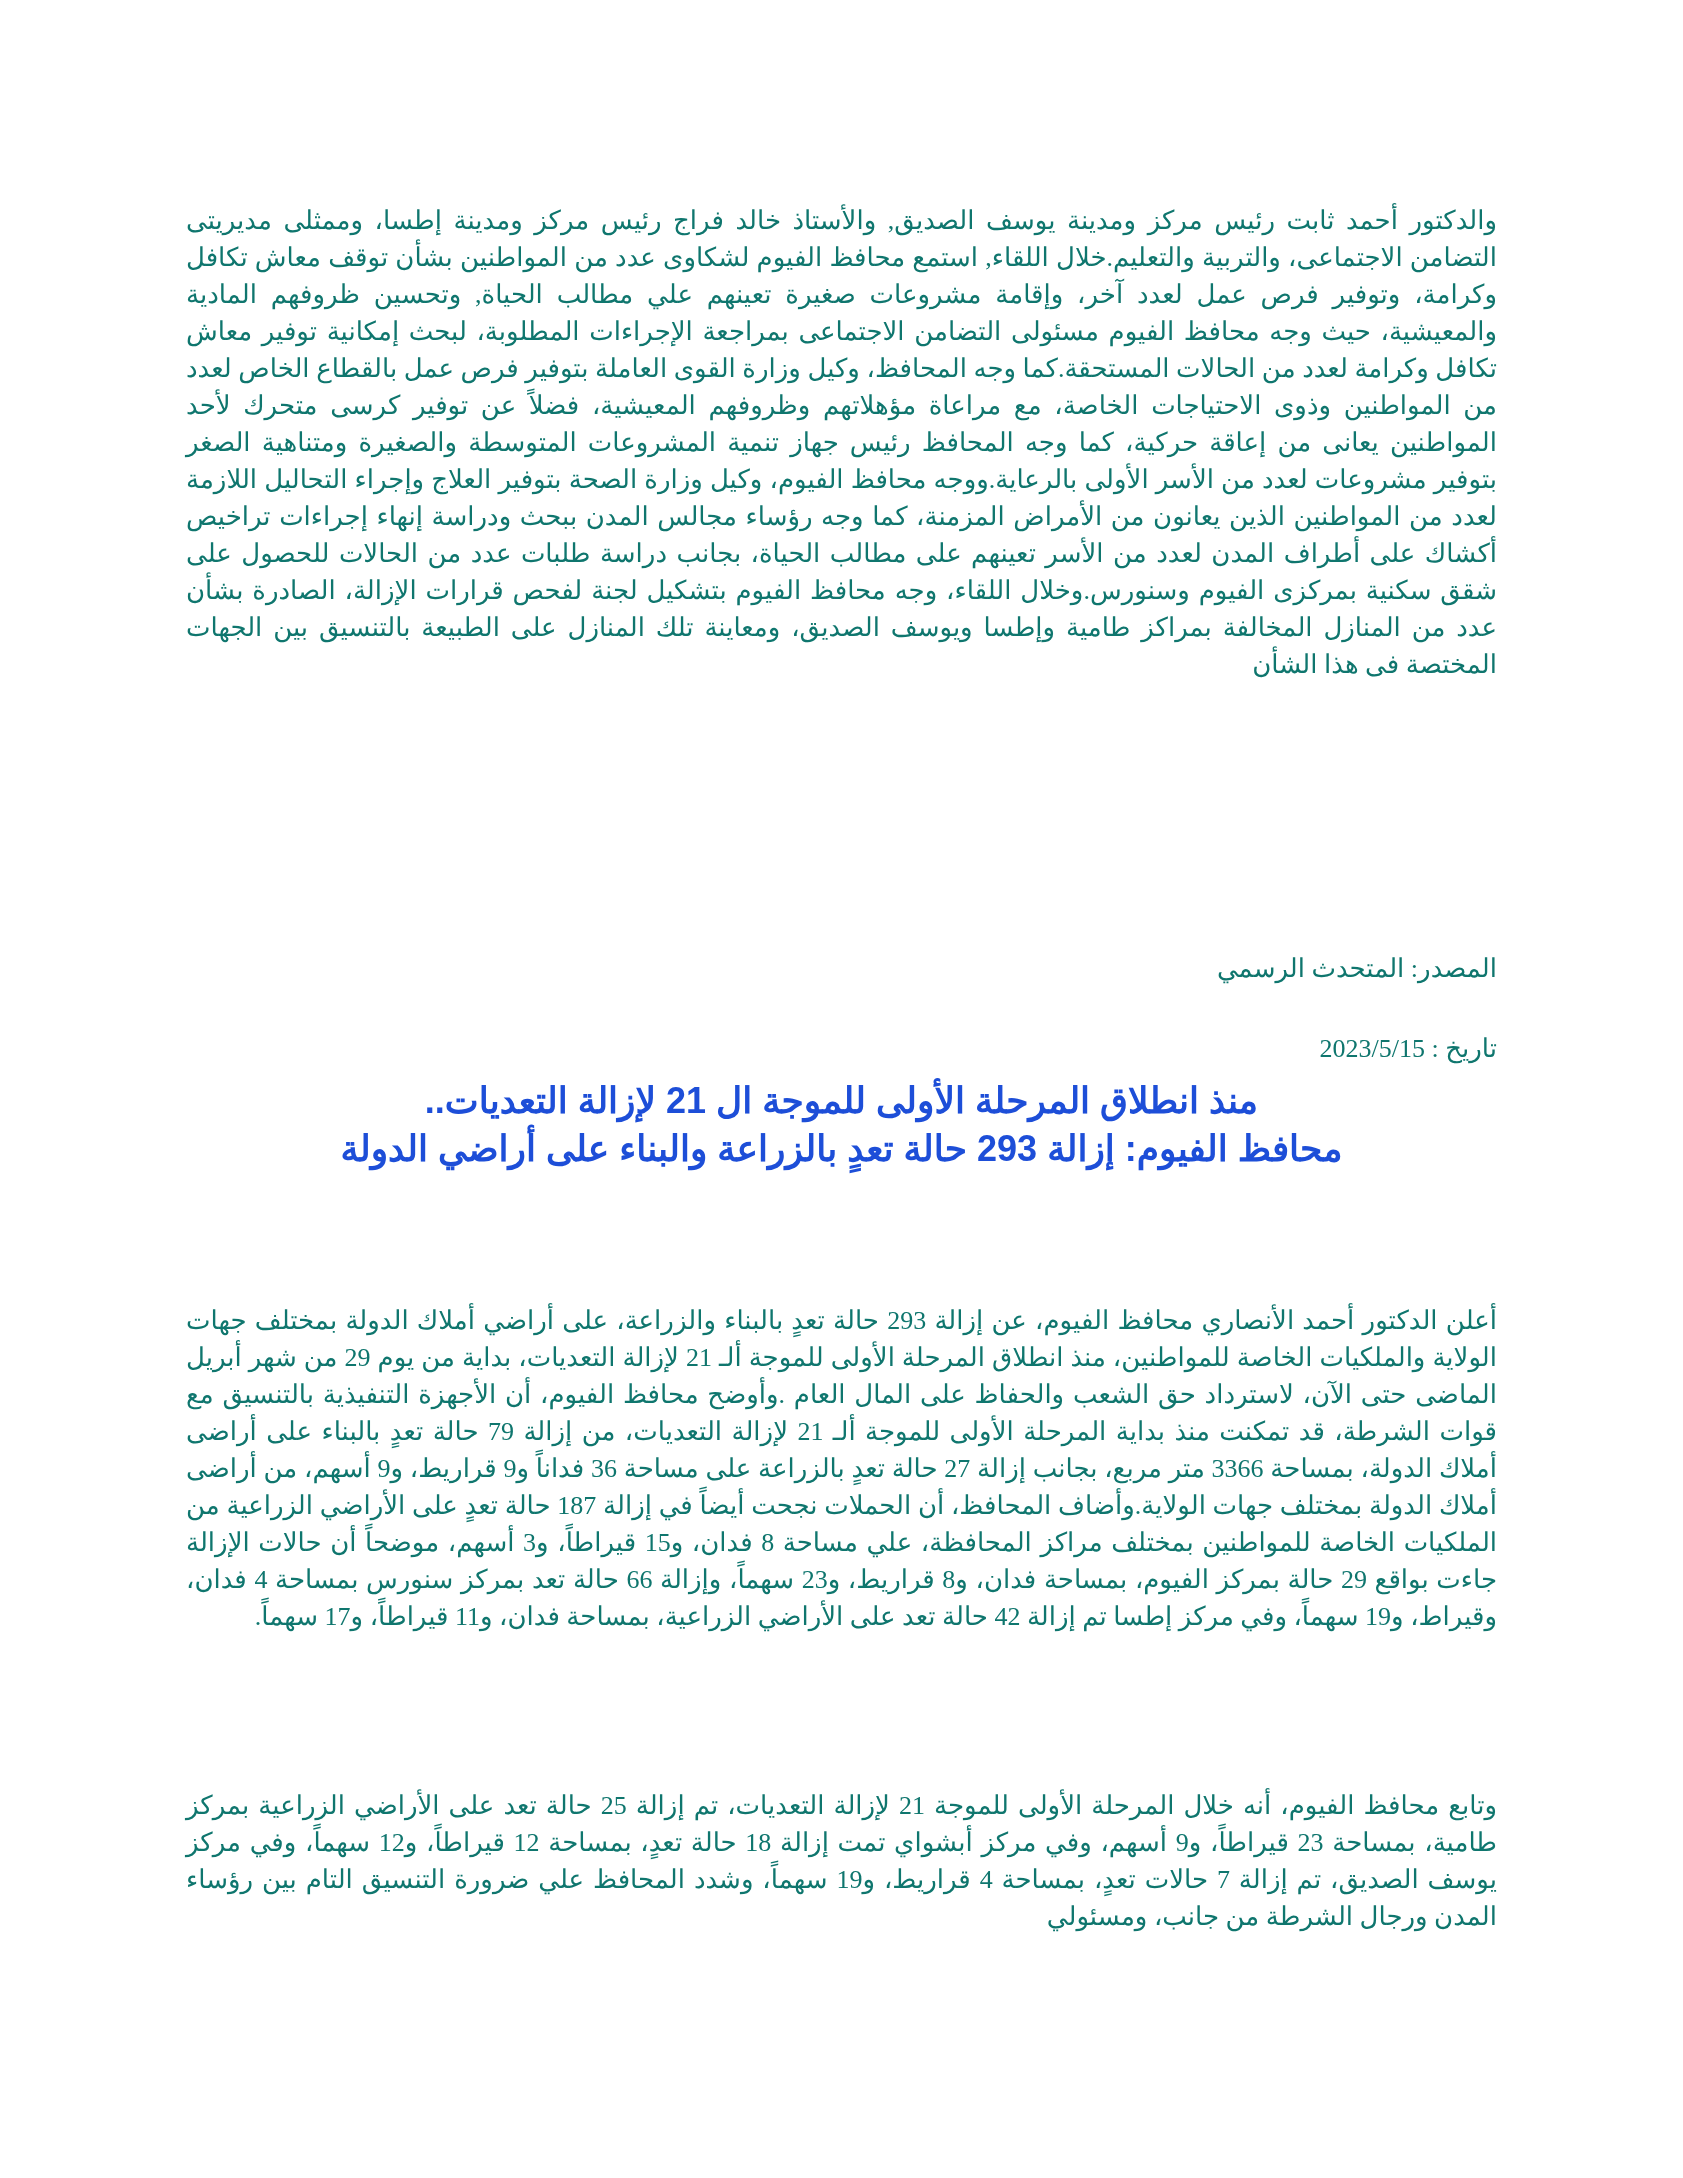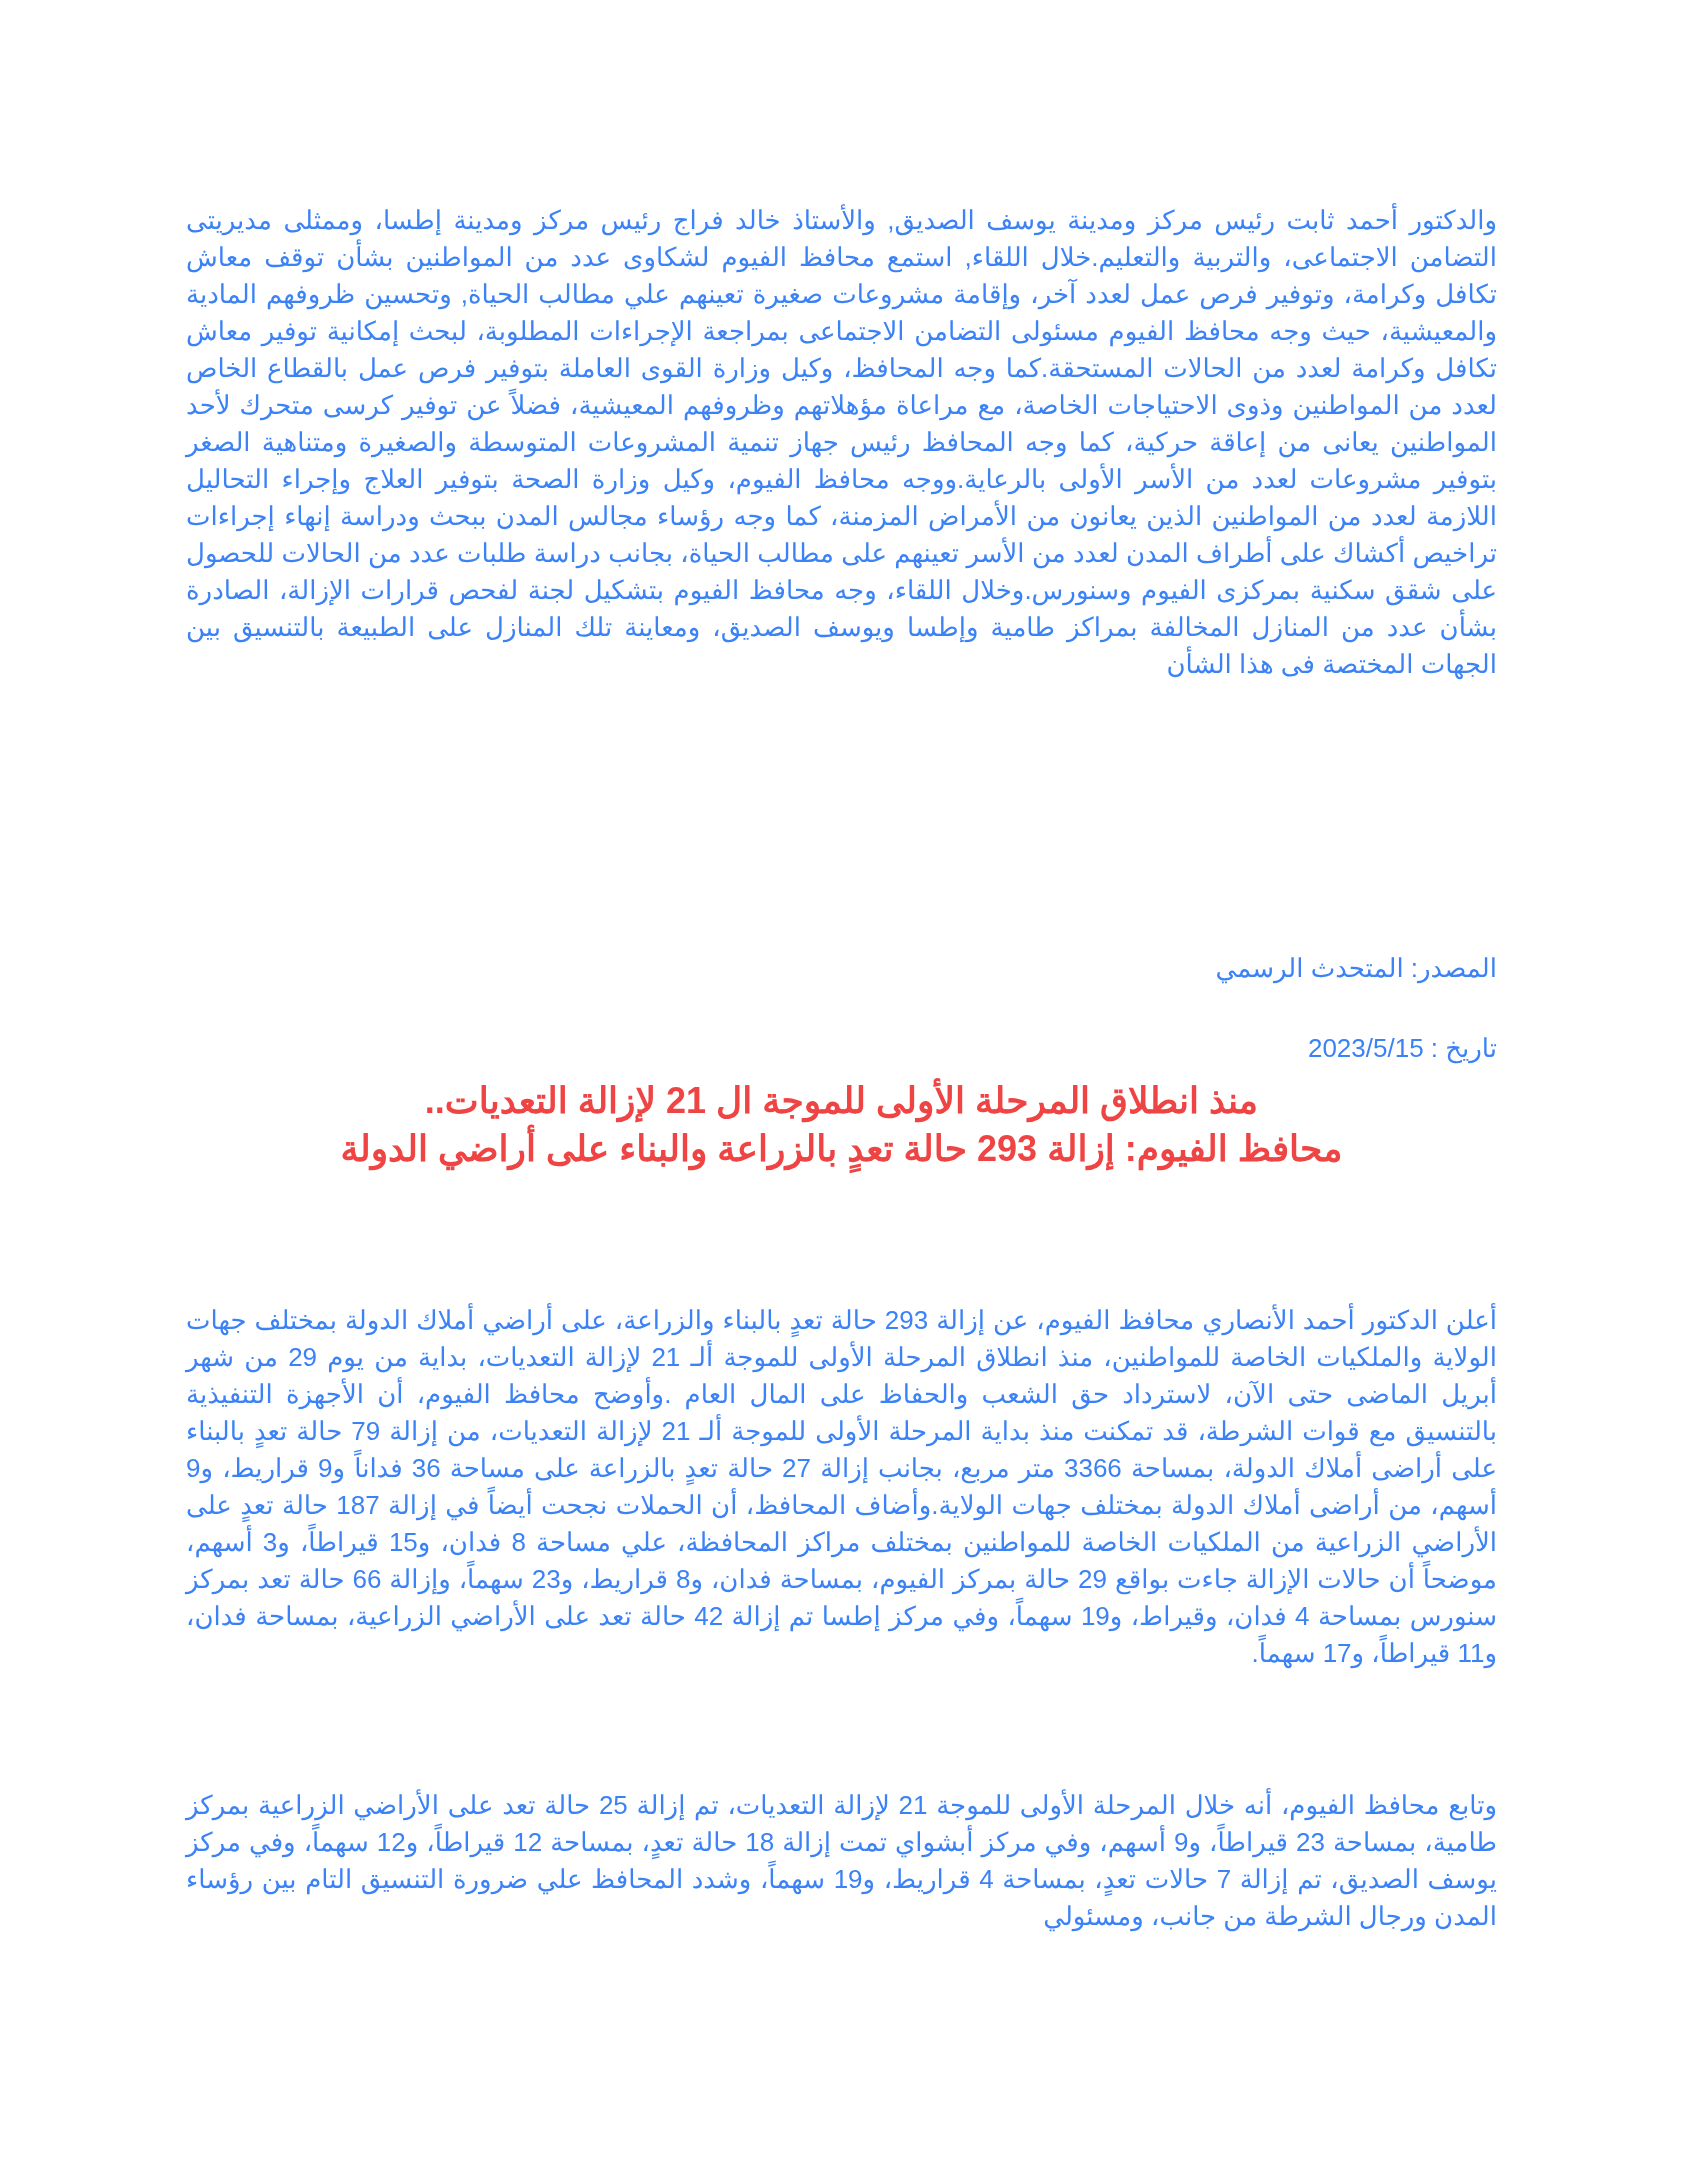--- a/index.html
+++ b/index.html
@@ -4,21 +4,21 @@
   <style>
     html, body { margin: 0; padding: 0; background: #ffffff; }
     body { width: 1683px; height: 2178px; position: relative; overflow: hidden; }
     .page {
       position: absolute; left: 0; top: 0; width: 1683px; height: 2178px;
       background: #ffffff;
     }
     .col {
       position: absolute; left: 186px; width: 1311px;
       direction: rtl; text-align: justify; text-align-last: right;
-      font-family: Liberation Sans, sans-serif; color: #3b82f6;
+      font-family: Liberation Serif, serif; color: #0f766e;
     }
     .body-text {
       font-size: 26px; line-height: 37px;
     }
     .p1 { top: 202px; }
     .meta { right: 186px; left: auto; width: auto; font-size: 26px; text-align: right; }
     .source { top: 933px; margin-top: 20px; }
     .date { top: 998px; margin-top: 35px; }
     .title {
       position: absolute; left: 186px; width: 1311px; top: 1077px;
@@ -32,21 +32,21 @@
   </style>
 </head>
 <body>
 
 <div class="page">
   <p class="col body-text p1" style="margin:0;">والدكتور أحمد ثابت رئيس مركز ومدينة يوسف الصديق, والأستاذ خالد فراج رئيس مركز ومدينة إطسا، وممثلى مديريتى التضامن الاجتماعى، والتربية والتعليم.خلال اللقاء, استمع محافظ الفيوم لشكاوى عدد من المواطنين بشأن توقف معاش تكافل وكرامة، وتوفير فرص عمل لعدد آخر، وإقامة مشروعات صغيرة تعينهم علي مطالب الحياة, وتحسين ظروفهم المادية والمعيشية، حيث وجه محافظ الفيوم مسئولى التضامن الاجتماعى بمراجعة الإجراءات المطلوبة، لبحث إمكانية توفير معاش تكافل وكرامة لعدد من الحالات المستحقة.كما وجه المحافظ، وكيل وزارة القوى العاملة بتوفير فرص عمل بالقطاع الخاص لعدد من المواطنين وذوى الاحتياجات الخاصة، مع مراعاة مؤهلاتهم وظروفهم المعيشية، فضلاً عن توفير كرسى متحرك لأحد المواطنين يعانى من إعاقة حركية، كما وجه المحافظ رئيس جهاز تنمية المشروعات المتوسطة والصغيرة ومتناهية الصغر بتوفير مشروعات لعدد من الأسر الأولى بالرعاية.ووجه محافظ الفيوم، وكيل وزارة الصحة بتوفير العلاج وإجراء التحاليل اللازمة لعدد من المواطنين الذين يعانون من الأمراض المزمنة، كما وجه رؤساء مجالس المدن ببحث ودراسة إنهاء إجراءات تراخيص أكشاك على أطراف المدن لعدد من الأسر تعينهم على مطالب الحياة، بجانب دراسة طلبات عدد من الحالات للحصول على شقق سكنية بمركزى الفيوم وسنورس.وخلال اللقاء، وجه محافظ الفيوم بتشكيل لجنة لفحص قرارات الإزالة، الصادرة بشأن عدد من المنازل المخالفة بمراكز طامية وإطسا ويوسف الصديق، ومعاينة تلك المنازل على الطبيعة بالتنسيق بين الجهات المختصة فى هذا الشأن</p>
 
   <div class="col meta source">المصدر: المتحدث الرسمي</div>
   <div class="col meta date">تاريخ : 2023/5/15</div>
 
-  <div class="title" style="color: #ef4444;">
+  <div class="title" style="color: #1d4ed8;">
     <div>منذ انطلاق المرحلة الأولى للموجة ال 21 لإزالة التعديات..</div>
     <div>محافظ الفيوم: إزالة 293 حالة تعدٍ بالزراعة والبناء على أراضي الدولة</div>
   </div>
 
   <p class="col body-text p2" style="margin:0;">أعلن الدكتور أحمد الأنصاري محافظ الفيوم، عن إزالة 293 حالة تعدٍ بالبناء والزراعة، على أراضي أملاك الدولة بمختلف جهات الولاية والملكيات الخاصة للمواطنين، منذ انطلاق المرحلة الأولى للموجة ألـ 21 لإزالة التعديات، بداية من يوم 29 من شهر أبريل الماضى حتى الآن، لاسترداد حق الشعب والحفاظ على المال العام .وأوضح محافظ الفيوم، أن الأجهزة التنفيذية بالتنسيق مع قوات الشرطة، قد تمكنت منذ بداية المرحلة الأولى للموجة ألـ 21 لإزالة التعديات، من إزالة 79 حالة تعدٍ بالبناء على أراضى أملاك الدولة، بمساحة 3366 متر مربع، بجانب إزالة 27 حالة تعدٍ بالزراعة على مساحة 36 فداناً و9 قراريط، و9 أسهم، من أراضى أملاك الدولة بمختلف جهات الولاية.وأضاف المحافظ، أن الحملات نجحت أيضاً في إزالة 187 حالة تعدٍ على الأراضي الزراعية من الملكيات الخاصة للمواطنين بمختلف مراكز المحافظة، علي مساحة 8 فدان، و15 قيراطاً، و3 أسهم، موضحاً أن حالات الإزالة جاءت بواقع 29 حالة بمركز الفيوم، بمساحة فدان، و8 قراريط، و23 سهماً، وإزالة 66 حالة تعد بمركز سنورس بمساحة 4 فدان، وقيراط، و19 سهماً، وفي مركز إطسا تم إزالة 42 حالة تعد على الأراضي الزراعية، بمساحة فدان، و11 قيراطاً، و17 سهماً.</p>
   <p class="col body-text p3" style="margin:0;">وتابع محافظ الفيوم، أنه خلال المرحلة الأولى للموجة 21 لإزالة التعديات، تم إزالة 25 حالة تعد على الأراضي الزراعية بمركز طامية، بمساحة 23 قيراطاً، و9 أسهم، وفي مركز أبشواي تمت إزالة 18 حالة تعدٍ، بمساحة 12 قيراطاً، و12 سهماً، وفي مركز يوسف الصديق، تم إزالة 7 حالات تعدٍ، بمساحة 4 قراريط، و19 سهماً، وشدد المحافظ علي ضرورة التنسيق التام بين رؤساء المدن ورجال الشرطة من جانب، ومسئولي</p>
 </div>
 
 
 </body></html>

